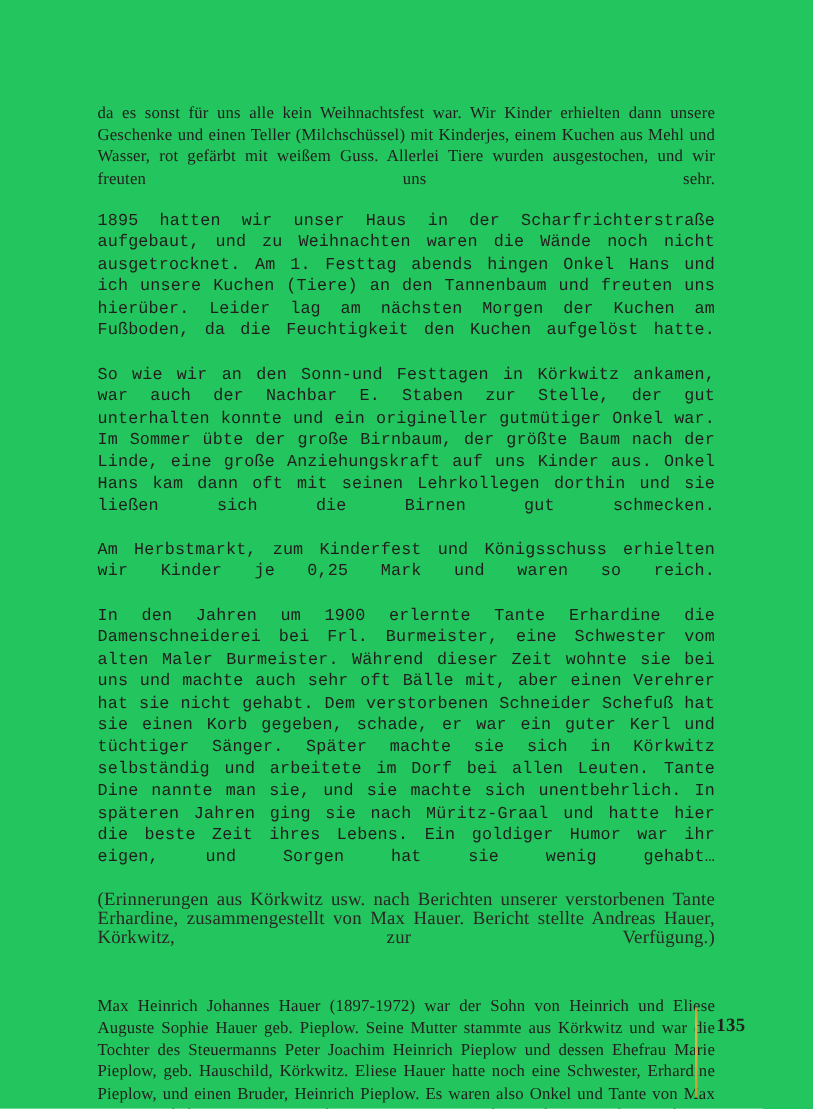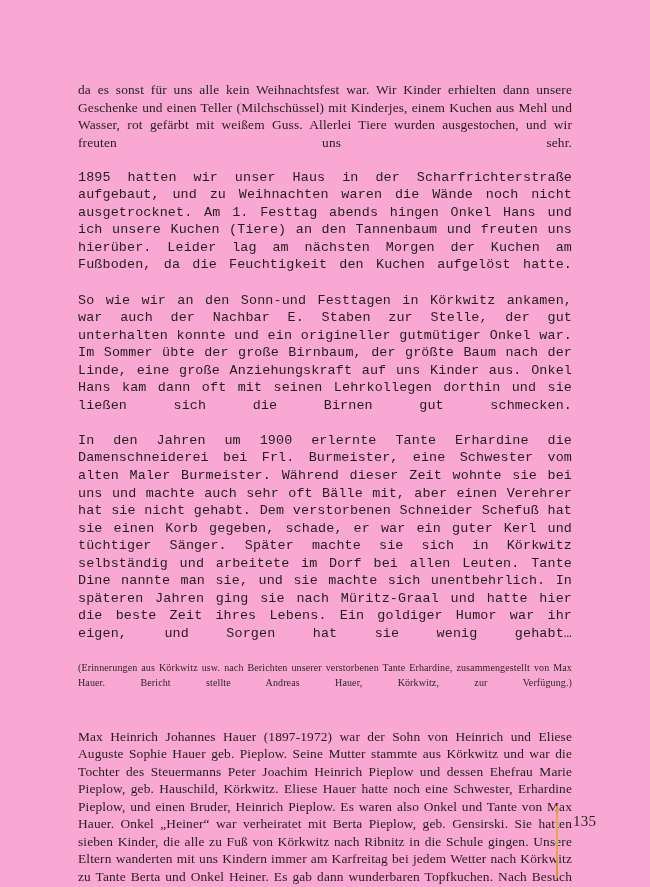--- a/index.html
+++ b/index.html
@@ -13,21 +13,21 @@
     font-family: "Liberation Serif", "DejaVu Serif", serif;
     color: #201d1c;
     position: relative;
     overflow: hidden;
     -webkit-font-smoothing: antialiased;
   }
 
   #page {
     position: absolute;
     inset: 0;
-    background: #f9a8d4;
+    background: #22c55e;
   }
 
   
   #text-column {
     position: absolute;
     left: 78px;
     top: 81px;
     width: 494px;
   }
 
@@ -52,21 +52,21 @@
   .para:after {
     content: "";
     display: inline-block;
     width: 100%;
   }
 
   
   .attribution {
     margin: 0;
     text-align: justify;
-    font-size: 10px;
+    font-size: 15px;
     line-height: 15.2px;
     color: #2a2725;
     letter-spacing: 0.012em;
   }
   .attribution:after {
     content: "";
     display: inline-block;
     width: 100%;
   }
 
@@ -76,20 +76,21 @@
   }
 
   
   #folio {
     position: absolute;
     left: 556px;
     top: 806px;
     height: 74px;
     display: flex;
     align-items: flex-start;
+    font-weight: bold;
   }
   #folio-rule {
     width: 2px;
     height: 72px;
     background: linear-gradient(to bottom, #c99a2e 0%, #dcb34a 18%, #d9ae40 55%, #c89a2c 100%);
     flex: 0 0 auto;
   }
   #folio-number {
     font-size: 15px;
     line-height: 1;
@@ -102,20 +103,21 @@
 </head>
 <body>
 
 <div id="page">
 
   <div id="text-column">
 
     <p class="para">da es sonst für uns alle kein Weihnachtsfest war. Wir Kinder erhielten dann unsere Geschenke und einen Teller (Milchschüssel) mit Kinderjes, einem Kuchen aus Mehl und Wasser, rot gefärbt mit weißem Guss. Allerlei Tiere wurden ausgestochen, und wir freuten uns sehr.</p>
     <p class="para">1895 hatten wir unser Haus in der Scharfrichterstraße aufgebaut, und zu Weihnachten waren die Wände noch nicht ausgetrocknet. Am 1. Festtag abends hingen Onkel Hans und ich unsere Kuchen (Tiere) an den Tannenbaum und freuten uns hierüber. Leider lag am nächsten Morgen der Kuchen am Fußboden, da die Feuchtigkeit den Kuchen aufgelöst hatte.</p>
     <p class="para">So wie wir an den Sonn-und Festtagen in Körkwitz ankamen, war auch der Nachbar E. Staben zur Stelle, der gut unterhalten konnte und ein origineller gutmütiger Onkel war. Im Sommer übte der große Birnbaum, der größte Baum nach der Linde, eine große Anziehungskraft auf uns Kinder aus. Onkel Hans kam dann oft mit seinen Lehrkollegen dorthin und sie ließen sich die Birnen gut schmecken.</p>
+    <p class="para">Am Herbstmarkt, zum Kinderfest und Königsschuss erhielten wir Kinder je 0,25 Mark und waren so reich.</p>
     <p class="para">In den Jahren um 1900 erlernte Tante Erhardine die Damenschneiderei bei Frl. Burmeister, eine Schwester vom alten Maler Burmeister. Während dieser Zeit wohnte sie bei uns und machte auch sehr oft Bälle mit, aber einen Verehrer hat sie nicht gehabt. Dem verstorbenen Schneider Schefuß hat sie einen Korb gegeben, schade, er war ein guter Kerl und tüchtiger Sänger. Später machte sie sich in Körkwitz selbständig und arbeitete im Dorf bei allen Leuten. Tante Dine nannte man sie, und sie machte sich unentbehrlich. In späteren Jahren ging sie nach Müritz-Graal und hatte hier die beste Zeit ihres Lebens. Ein goldiger Humor war ihr eigen, und Sorgen hat sie wenig gehabt…</p>
 
     <p class="attribution">(Erinnerungen aus Körkwitz usw. nach Berichten unserer verstorbenen Tante Erhardine, zusammengestellt von Max Hauer. Bericht stellte Andreas Hauer, Körkwitz, zur Verfügung.)</p>
 
     <p class="para block-gap">Max Heinrich Johannes Hauer (1897-1972) war der Sohn von Heinrich und Eliese Auguste Sophie Hauer geb. Pieplow. Seine Mutter stammte aus Körkwitz und war die Tochter des Steuermanns Peter Joachim Heinrich Pieplow und dessen Ehefrau Marie Pieplow, geb. Hauschild, Körkwitz. Eliese Hauer hatte noch eine Schwester, Erhardine Pieplow, und einen Bruder, Heinrich Pieplow. Es waren also Onkel und Tante von Max Hauer. Onkel „Heiner“ war verheiratet mit Berta Pieplow, geb. Gensirski. Sie hatten sieben Kinder, die alle zu Fuß von Körkwitz nach Ribnitz in die Schule gingen. Unsere Eltern wanderten mit uns Kindern immer am Karfreitag bei jedem Wetter nach Körkwitz zu Tante Berta und Onkel Heiner. Es gab dann wunderbaren Topfkuchen. Nach Besuch der Ribnitzer Stadtschule machte Max Hauer eine Ausbildung zum Textil-Kaufmann. Nach Tätigkeiten als Verkäufer bei mehreren Firmen in Ribnitz, Rostock, Lübeck und Berlin gründete er am 1. September 1920 die Firma „Leinenhaus Max Hauer“ in Ribnitz.</p>
 
   </div>
 
   <div id="folio">
     <div id="folio-rule"></div>

